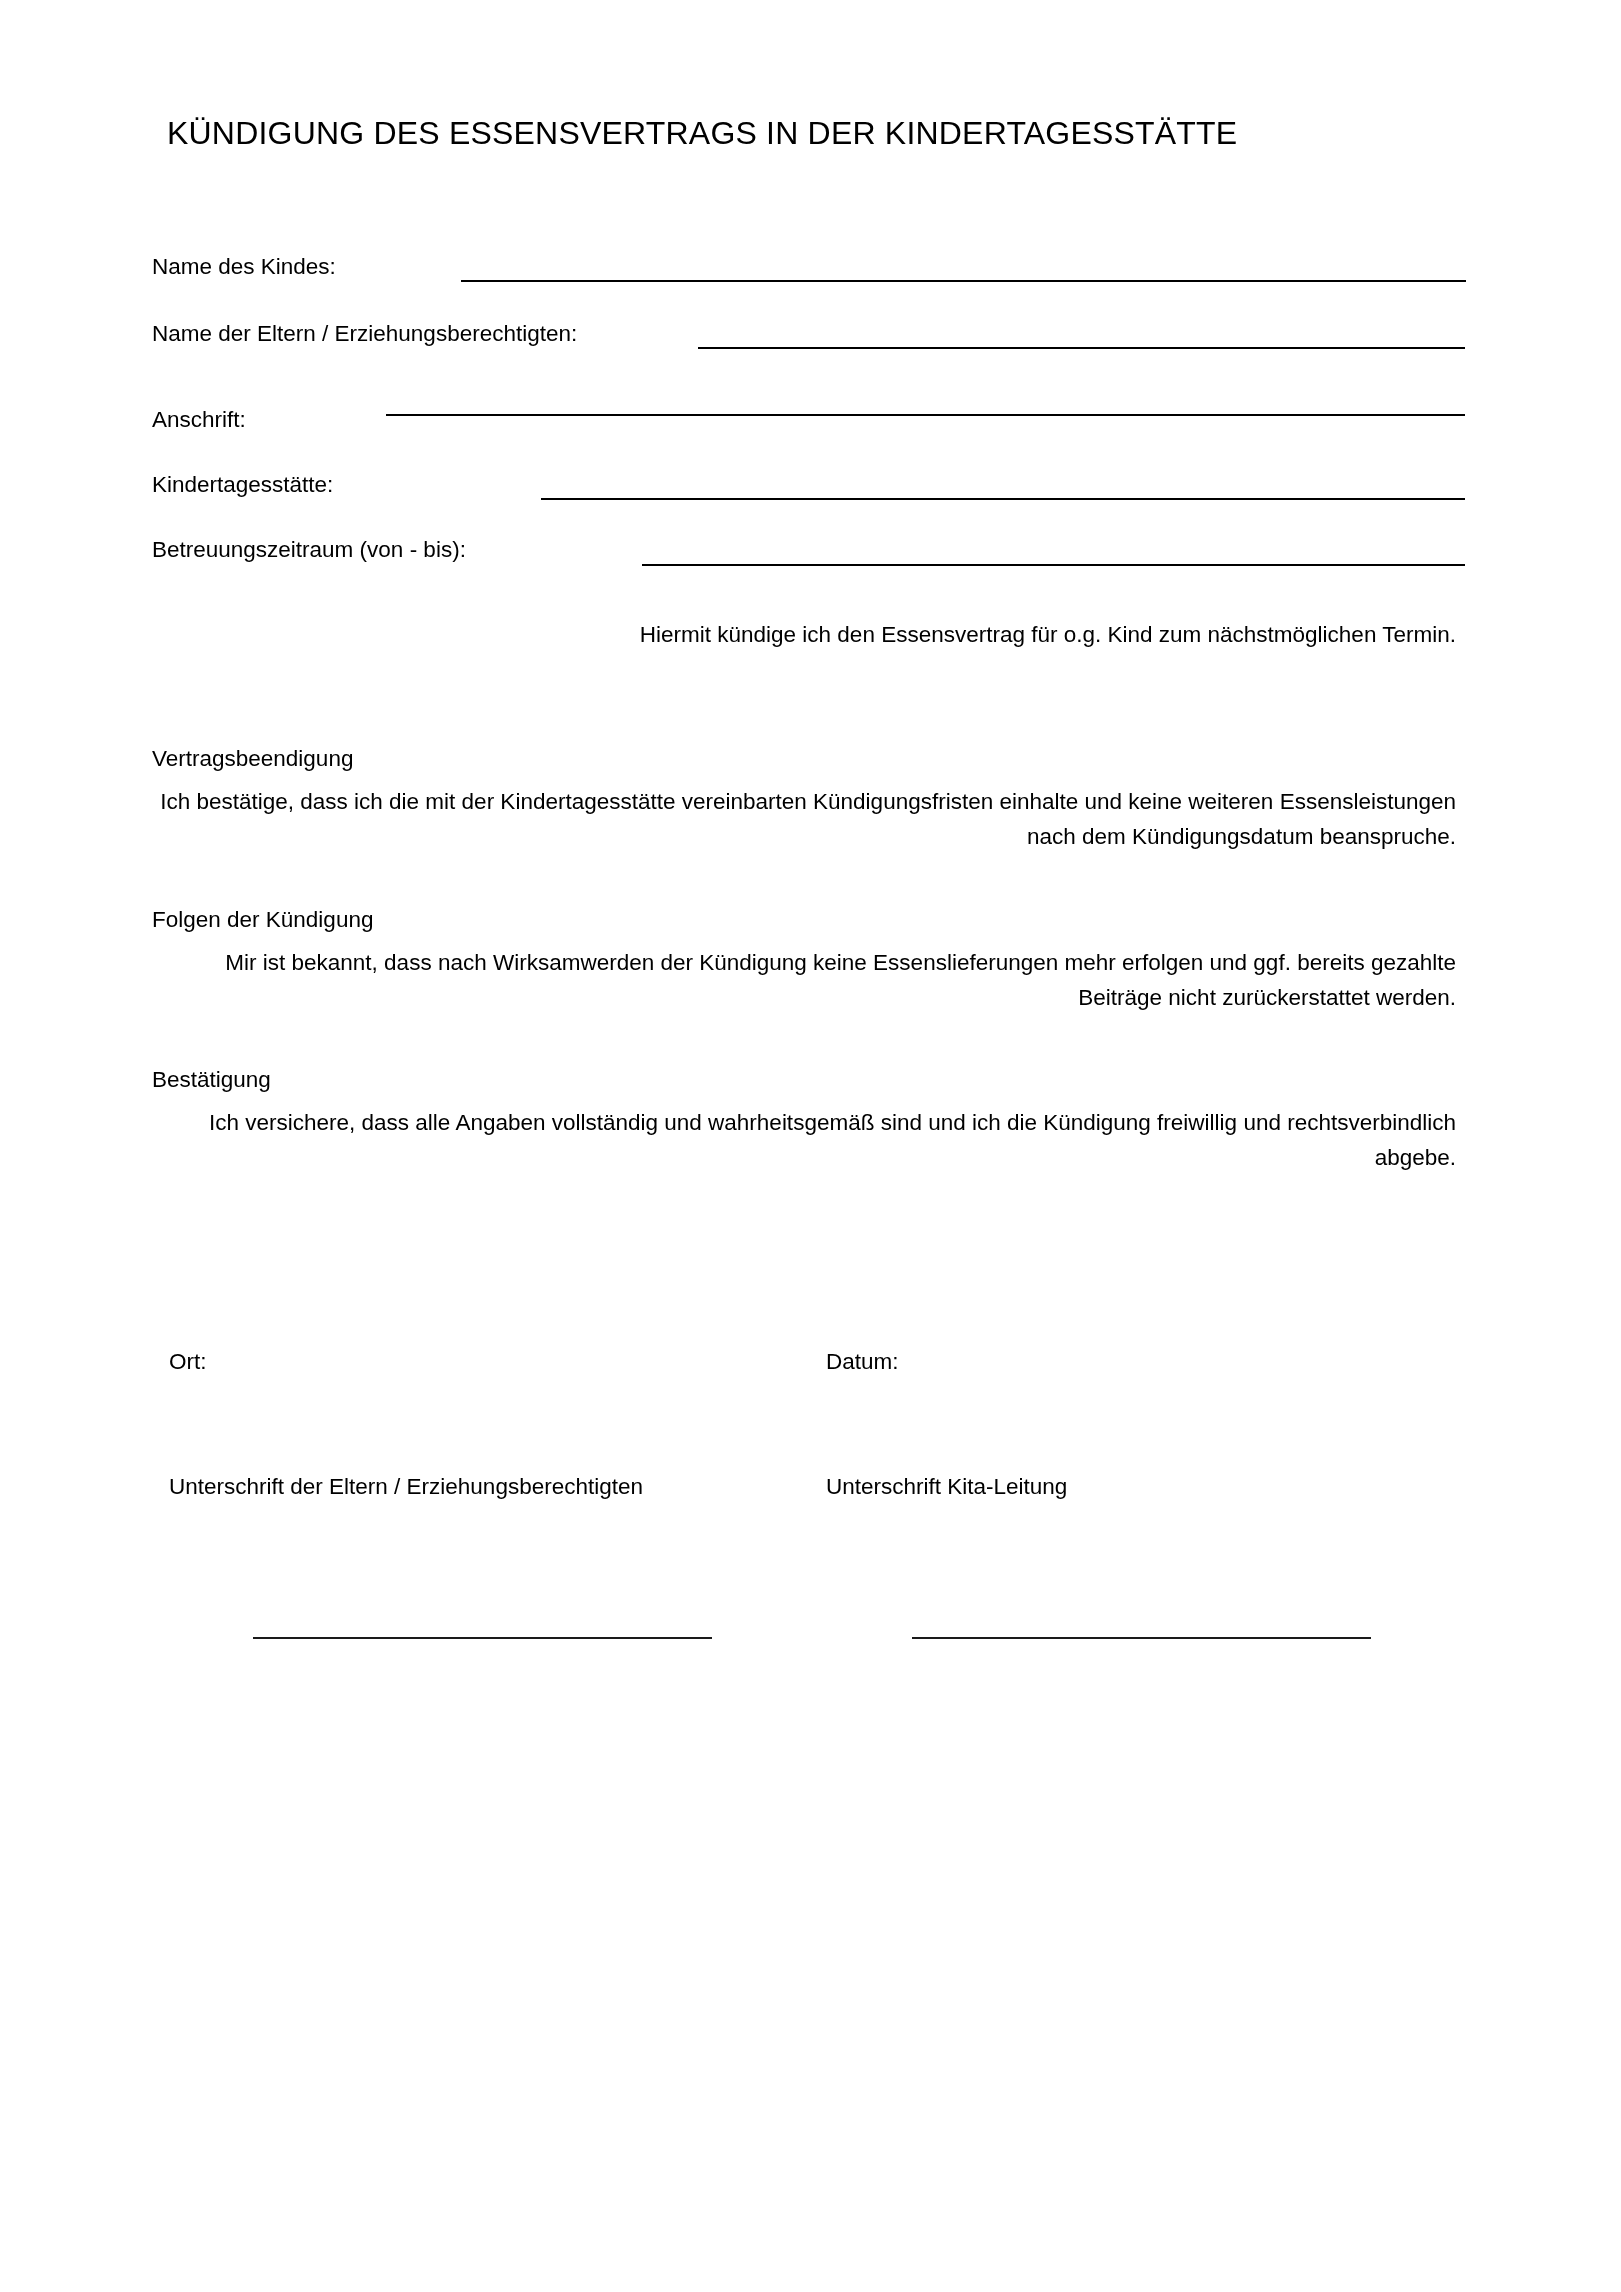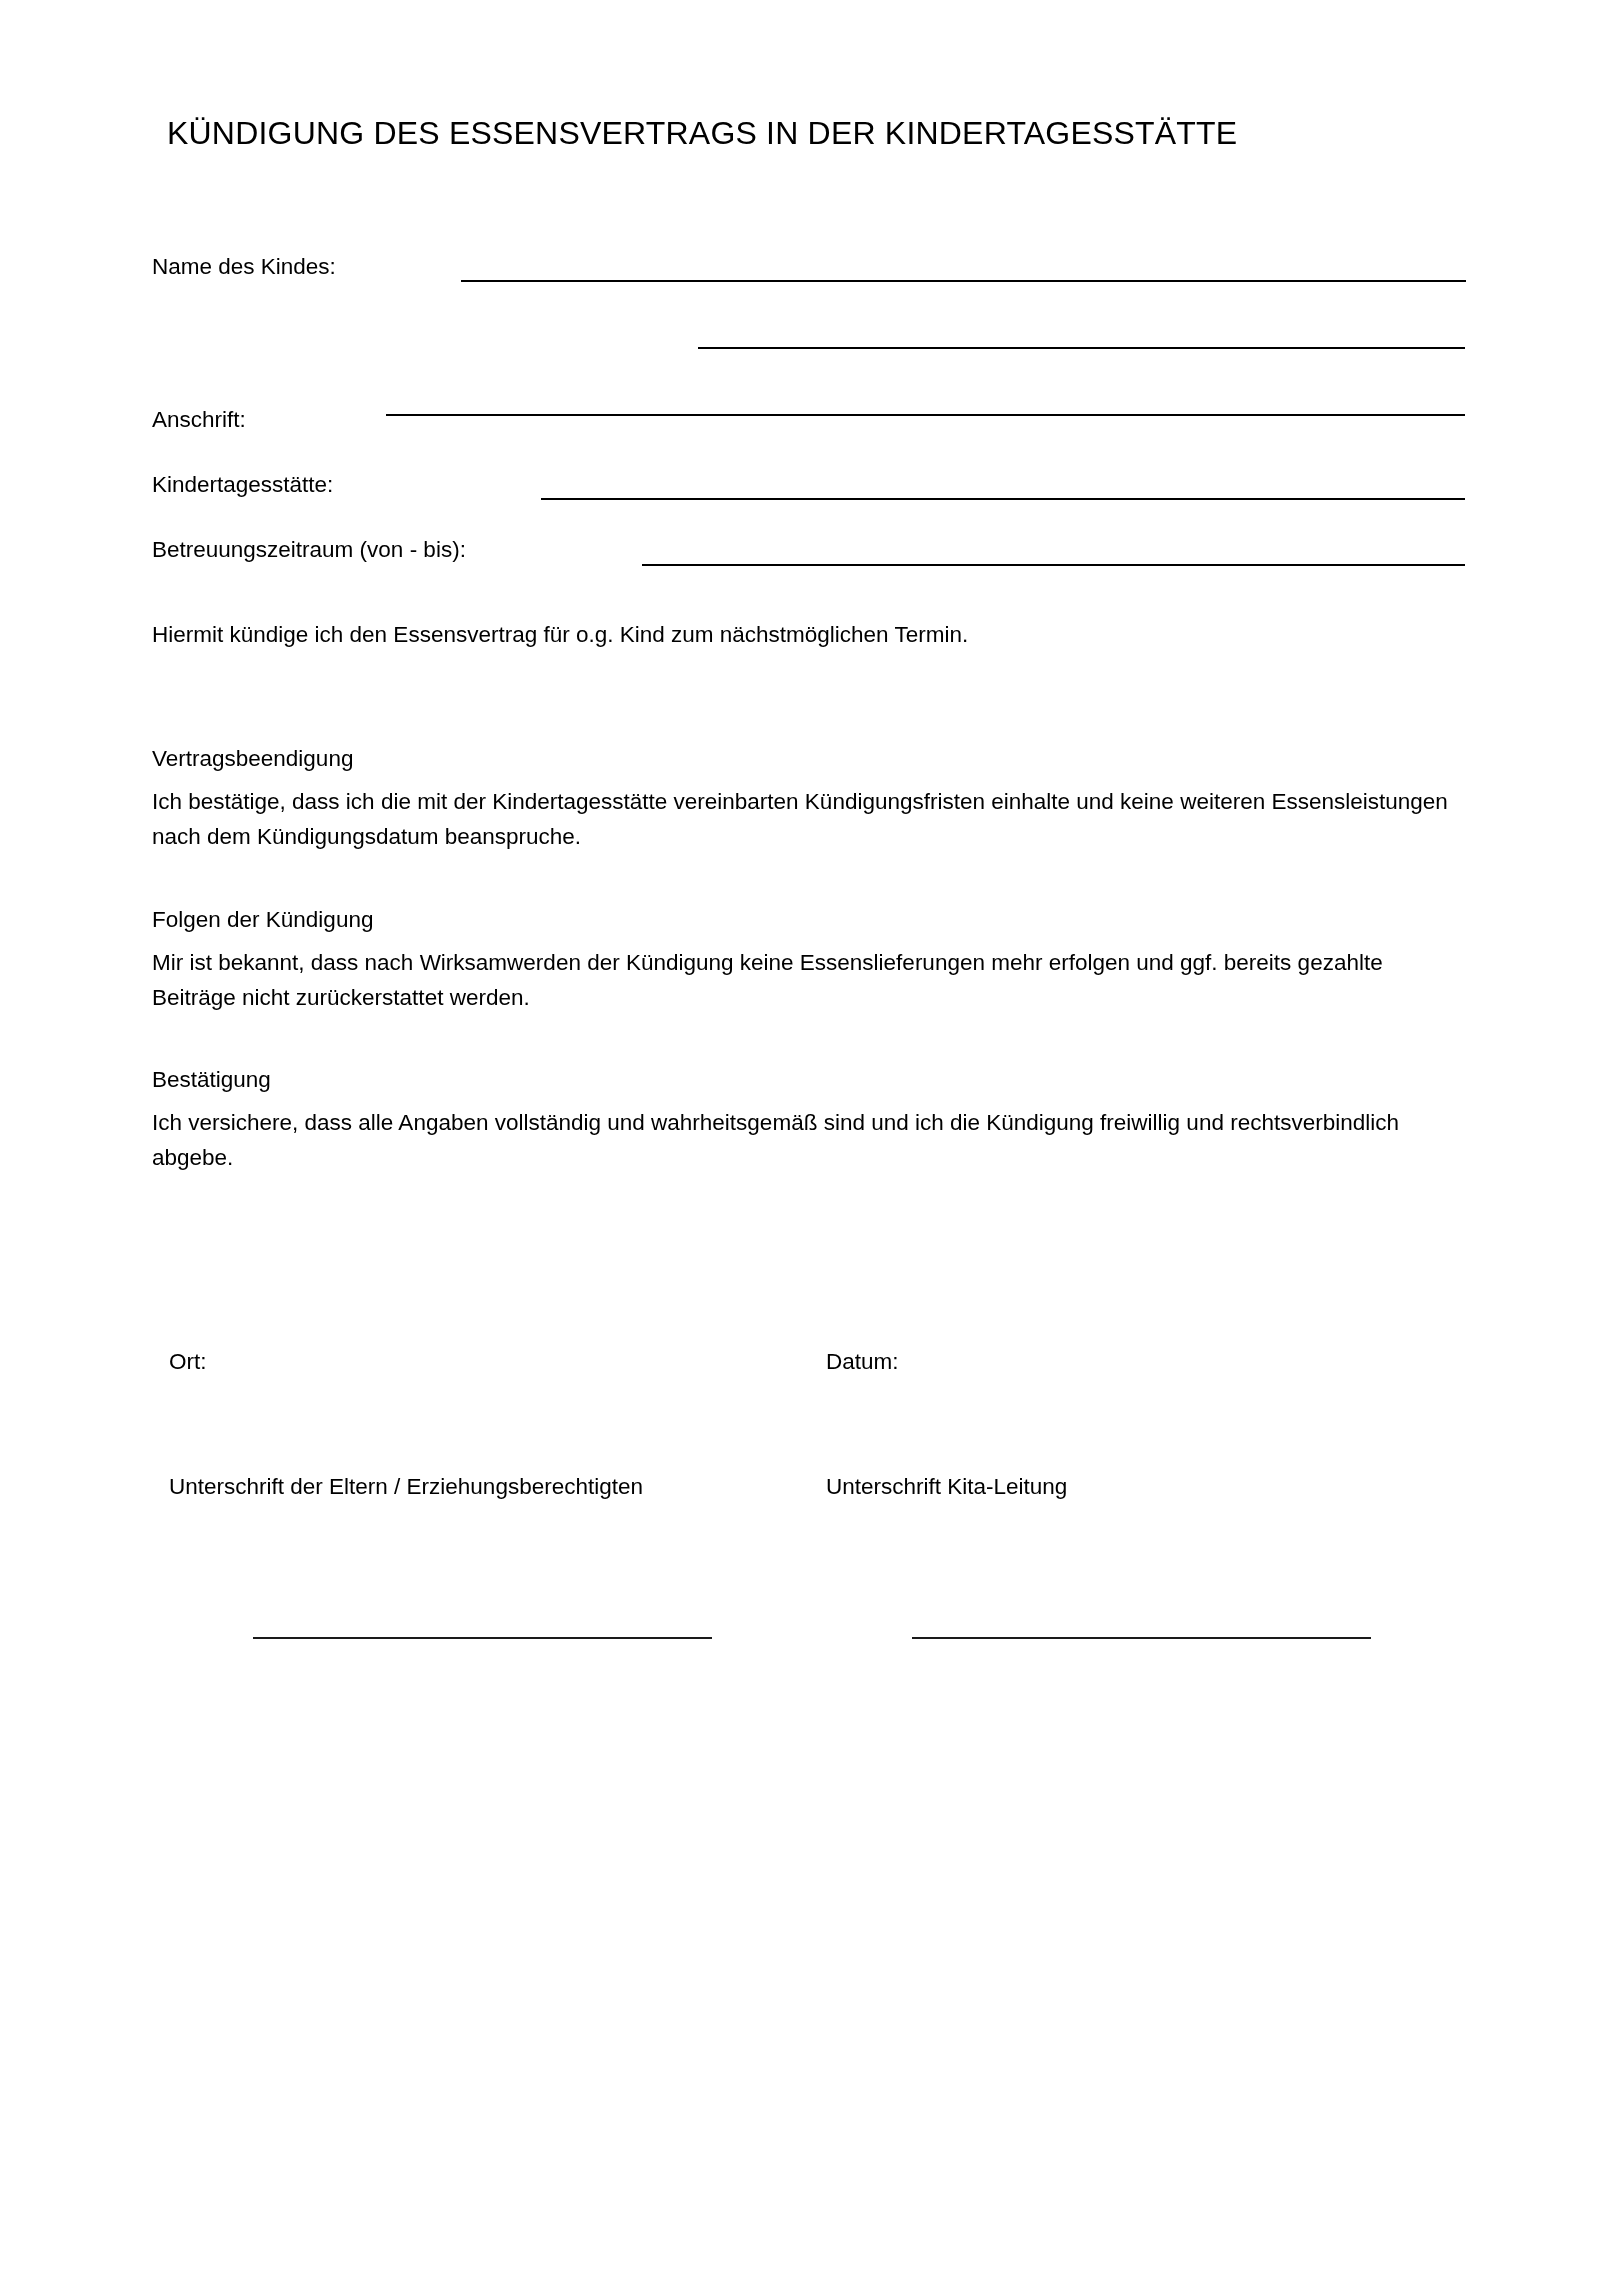--- a/index.html
+++ b/index.html
@@ -65,20 +65,21 @@
     font-size: 22.5px;
     line-height: 31px;
     font-weight: 400;
     margin: 0 0 9.8px 0;
   }
   .section-body {
     font-size: 22.5px;
     line-height: 35px;
     margin: 0;
     max-width: 1304px;
+    text-align: right;
   }
 
   
   .ort-datum {
     position: absolute;
     font-size: 22.5px;
     line-height: 27.4px;
     white-space: nowrap;
   }
 
@@ -102,20 +103,23 @@
 
 <div class="page">
 
   <div class="doc-title">KÜNDIGUNG DES ESSENSVERTRAGS IN DER KINDERTAGESSTÄTTE</div>
 
   <div class="field-row" style="top:245px;">
     <span class="field-label">Name des Kindes:</span>
   </div>
   <div class="field-rule" style="left:461px; top:280px; width:1005px;"></div>
 
+  <div class="field-row" style="top:312px;">
+    <span class="field-label">Name der Eltern / Erziehungsberechtigten:</span>
+  </div>
   <div class="field-rule" style="left:698px; top:347px; width:767px;"></div>
 
   <div class="field-row" style="top:398px;">
     <span class="field-label">Anschrift:</span>
   </div>
   <div class="field-rule" style="left:386px; top:414px; width:1079px;"></div>
 
   <div class="field-row" style="top:463px;">
     <span class="field-label">Kindertagesstätte:</span>
   </div>

